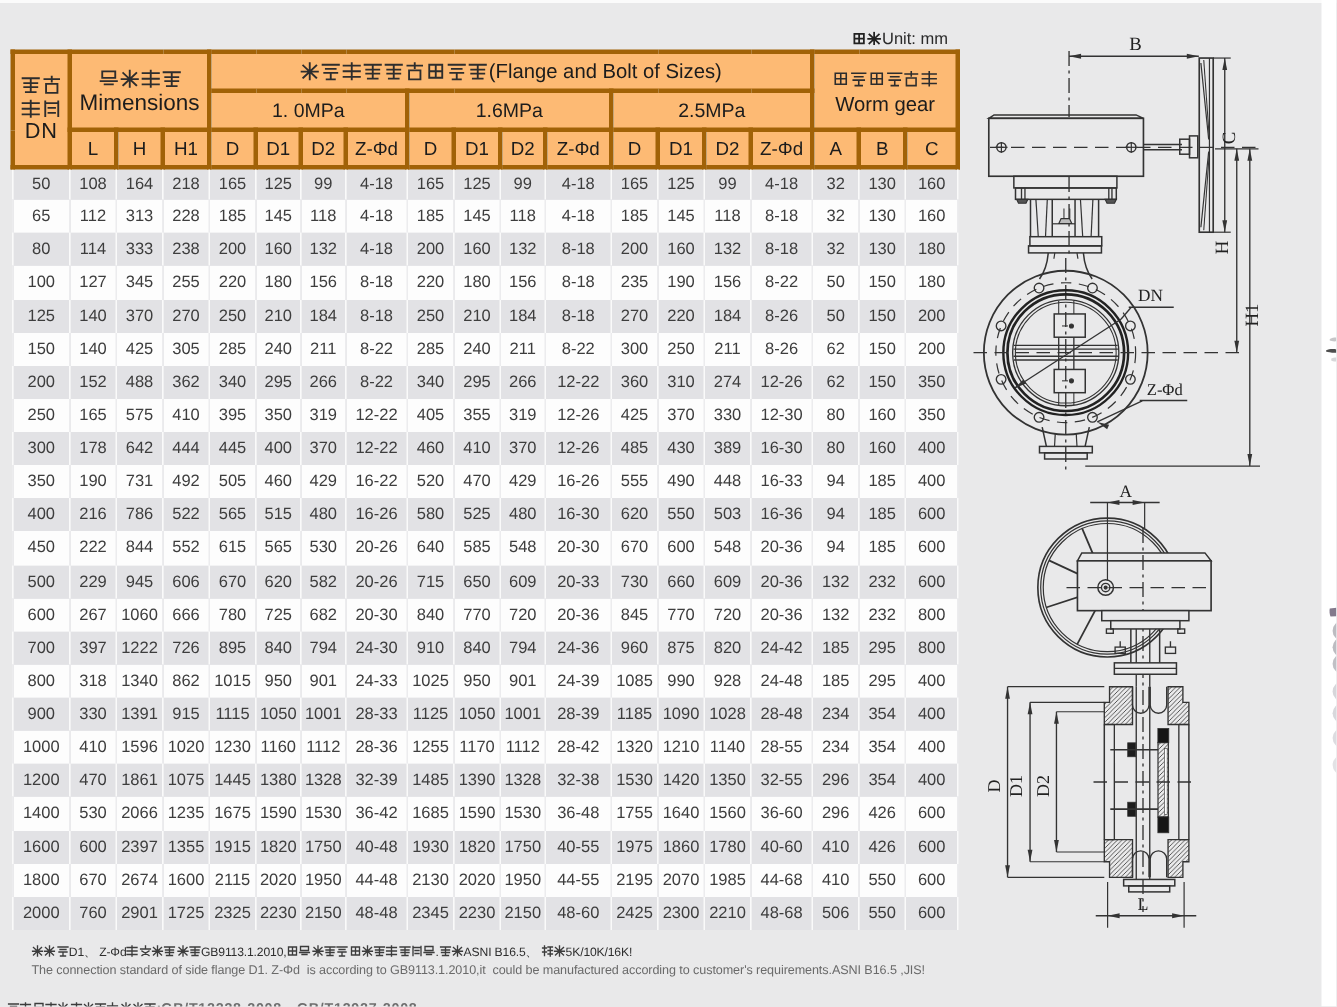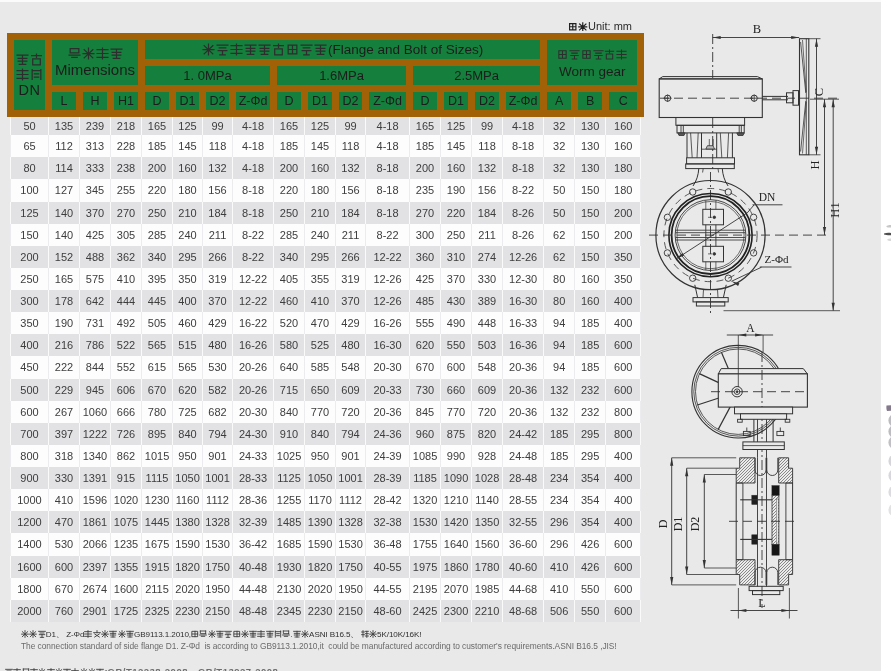--- a/index.html
+++ b/index.html
@@ -5,21 +5,21 @@
 body{position:relative;background:#e9e9ea;font-family:"Liberation Sans",sans-serif}
 .hz{width:13px;height:13px;display:inline-block;vertical-align:-2px;margin:0 .5px}
 .hz path,.hzs path,.hzt path,.hzu path{stroke:#2d2d2d;stroke-width:1.15;fill:none;stroke-linecap:square}
 .hzs{width:8px;height:8px;display:inline-block;vertical-align:-1px;margin:0 .15px}
 .hzs path{stroke-width:1.35;stroke:#3c3c3c}
 .hzt{width:11px;height:11px;display:inline-block;vertical-align:-1.5px;margin:0 .4px}
 .hzu{width:9.5px;height:9.5px;display:inline-block;vertical-align:-1px;margin:0 .3px}
 .hzu path{stroke-width:1.5;stroke:#222}
 #tbl{position:absolute;left:7px;top:33px;border-collapse:collapse;table-layout:fixed;width:630px}
 #tbl td{text-align:center;vertical-align:middle;overflow:hidden;white-space:nowrap}
-#tbl td.h{border:7px solid #a16207;background:#15803d;font-size:13px;color:#1c1c1c}
+#tbl td.h{border:3px solid #a16207;background:#fdba74;font-size:13px;color:#1c1c1c}
 #tbl tr.dr td{font-size:11px;color:#3d3d3d;height:22.13px}
 #tbl tr.s td{background:#e2e2e5;border-right:1px solid #fafafa}
 #tbl tr.s td:first-child{border-left:1px solid #fafafa}
 #tbl tr.w td{background:#fdfdfd;border-right:1px solid #ececee}
 #tbl tr.w td:first-child{border-left:1px solid #ececee}
 .unit{position:absolute;top:20px;left:500px;width:132px;text-align:right;font-size:11px;color:#2a2a2a}
 .fn1{position:absolute;left:21px;top:628.5px;font-size:8.1px;color:#2e2e2e;letter-spacing:-.1px;white-space:nowrap}
 .fn2{position:absolute;left:21px;top:640.5px;font-size:8.4px;color:#6a6a6a;letter-spacing:-.05px;white-space:nowrap}
 .fn3{position:absolute;left:5px;top:665.5px;font-size:9.5px;color:#6e6e6e;white-space:nowrap;font-weight:bold}
 svg.draw{position:absolute;left:0;top:0}
@@ -127,22 +127,22 @@
         <td class="h" style="font-size:12.5px">D</td>
         <td class="h" style="font-size:12.5px">D1</td>
         <td class="h" style="font-size:12.5px">D2</td>
         <td class="h" style="font-size:12.5px">Z-Φd</td>
         <td class="h" style="font-size:12.5px">A</td>
         <td class="h" style="font-size:12.5px">B</td>
         <td class="h" style="font-size:12.5px">C</td>
       </tr>
       <tr class="dr s">
         <td>50</td>
-        <td>135</td>
-        <td>239</td>
+        <td>108</td>
+        <td>164</td>
         <td>218</td>
         <td>165</td>
         <td>125</td>
         <td>99</td>
         <td>4-18</td>
         <td>165</td>
         <td>125</td>
         <td>99</td>
         <td>4-18</td>
         <td>165</td>

